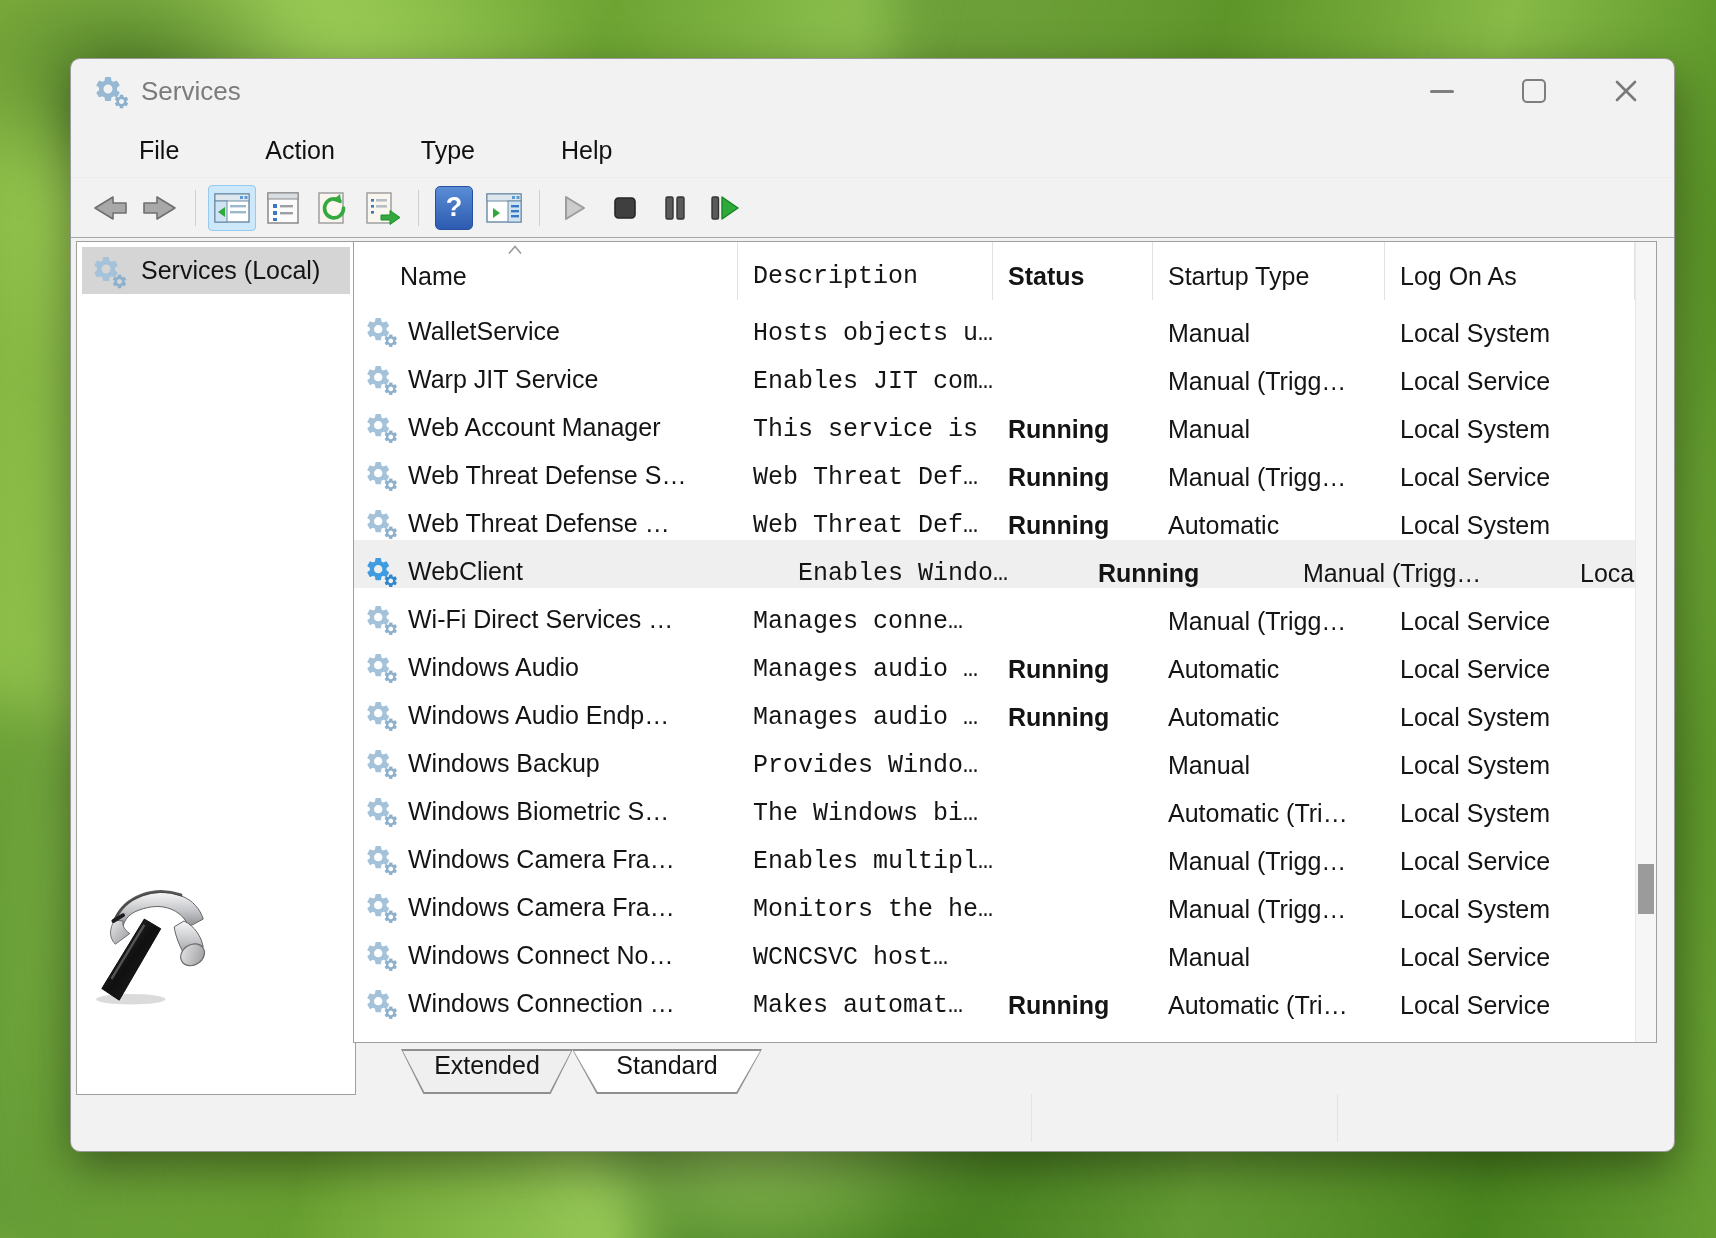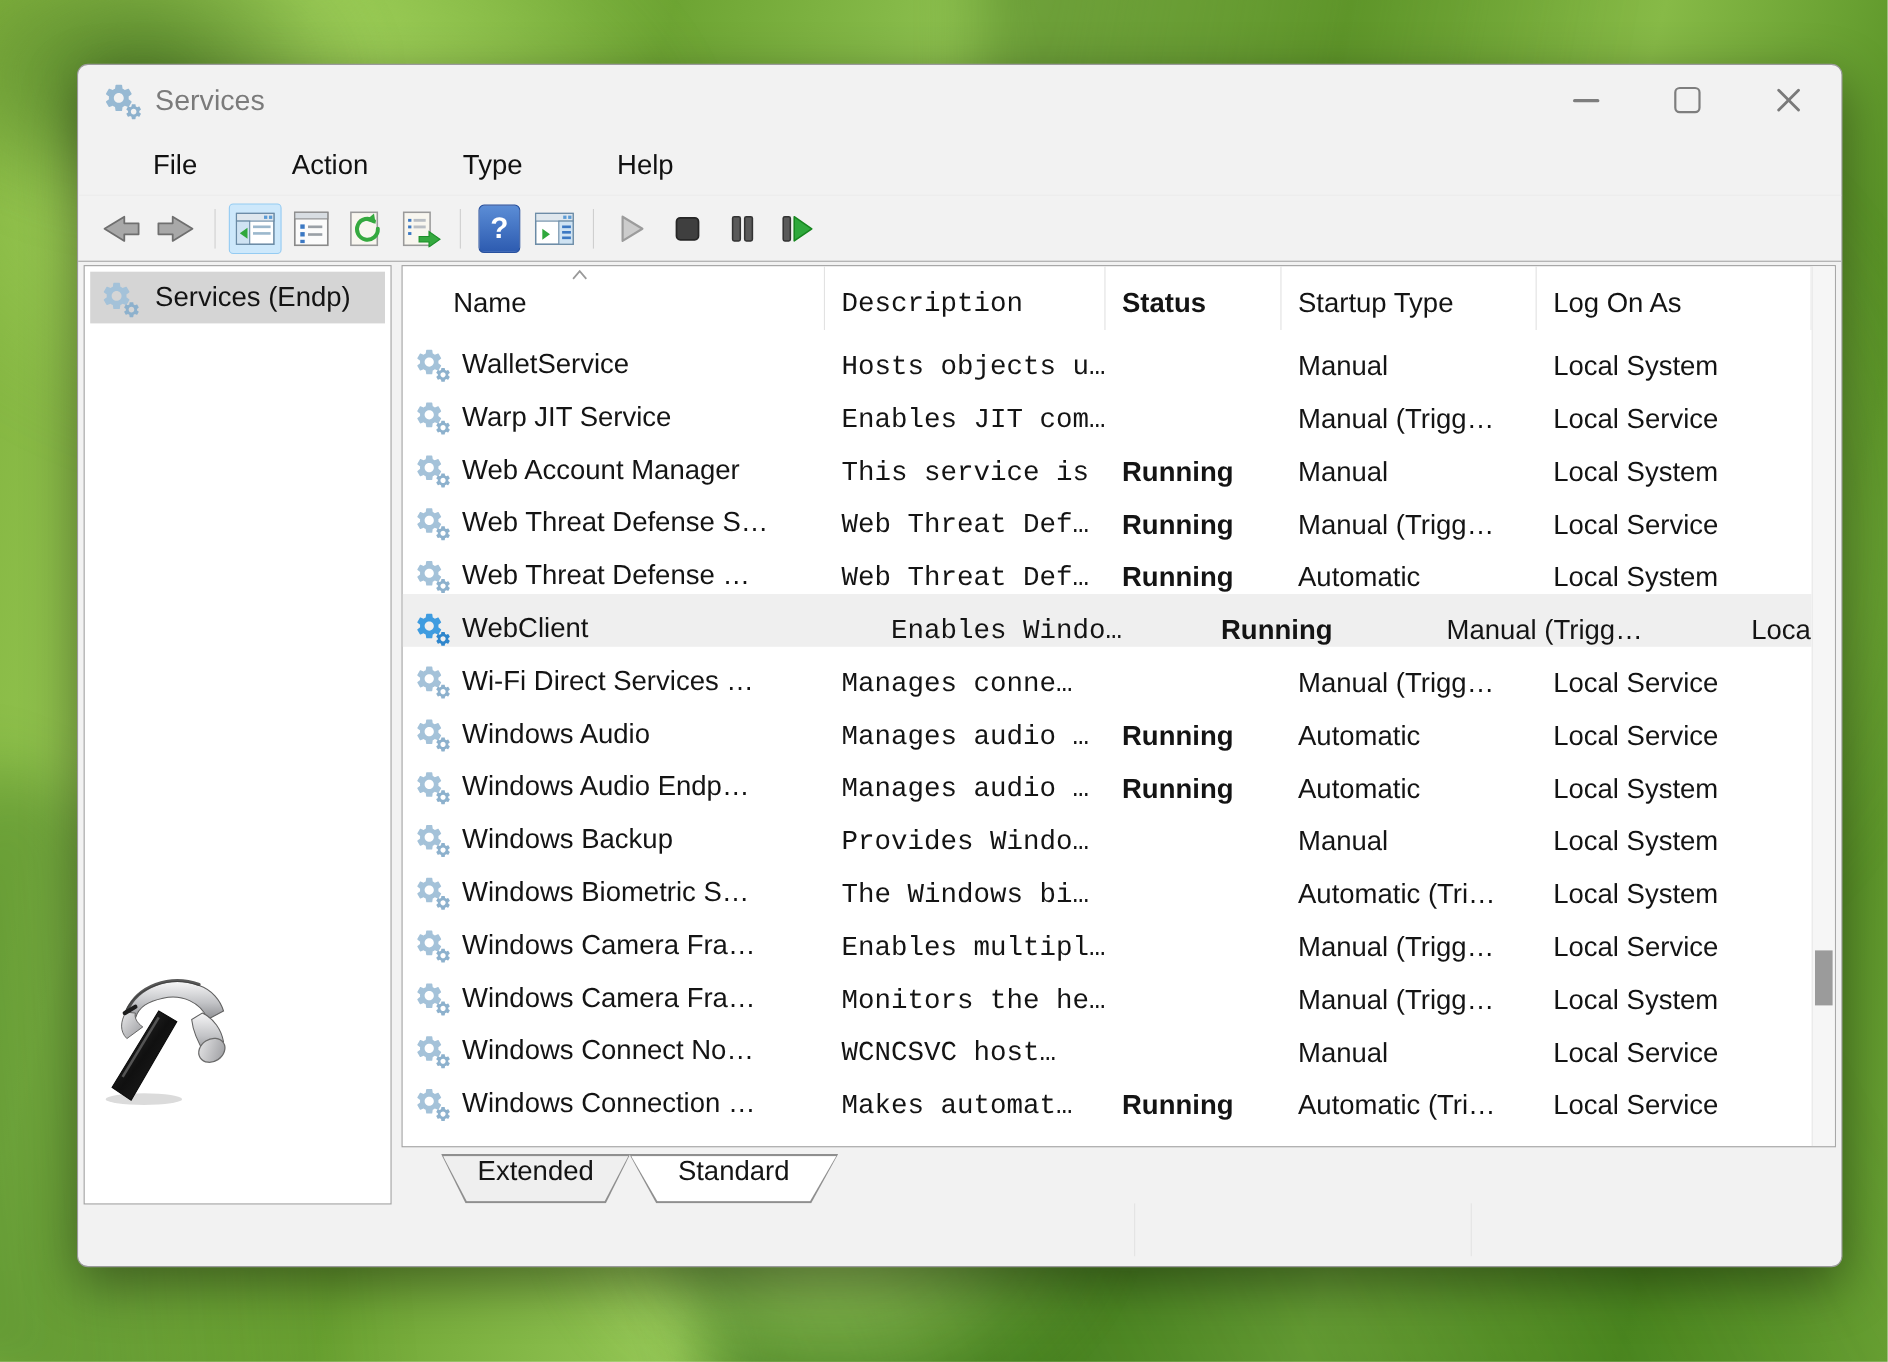--- a/index.html
+++ b/index.html
@@ -44,21 +44,21 @@
   .g-big{position:absolute;left:0;top:0;width:30px;height:30px;}
   .g-small{position:absolute;right:-1px;bottom:-2px;width:17px;height:17px;color:#8db1cd;}
   .tgear{color:#97b9d3;}
 
   
   .sidebar{position:absolute;left:5px;top:182px;width:278px;height:852px;background:#fff;border:1px solid #9f9f9f;}
   .sideitem{margin:5px;height:47px;background:#d5d5d5;display:flex;align-items:center;gap:14px;padding-left:9px;
     font-size:25px;color:#141414;}
 
   
-  .listbox{position:absolute;left:294px;top:182px;width:1302px;height:800px;background:#fff;border:1px solid #9f9f9f;
+  .listbox{position:absolute;left:282px;top:182px;width:1302px;height:800px;background:#fff;border:1px solid #9f9f9f;
     display:flex;overflow:hidden;}
   .listmain{flex:1;overflow:hidden;}
   .lheader{display:flex;height:58px;position:relative;font-size:25px;color:#141414;}
   .hcell{border-right:1px solid #e2e2e2;display:flex;align-items:flex-end;padding:0 0 9px 15px;box-sizing:border-box;}
   .sortcaret{position:absolute;top:3px;left:153px;stroke:#9a9a9a;fill:none;stroke-width:1.6;}
   .c-name{width:384px;}
   .c-desc{width:255px;font-family:Liberation Mono, monospace;}
   .c-status{width:160px;font-weight:bold;}
   .c-startup{width:232px;}
   .c-logon{flex:1;}
@@ -259,21 +259,21 @@
   <div class="sidebar">
     <div class="sideitem">
       <span class="gears">
         <svg class="g-big" viewBox="0 0 24 24">
             <use href="#gearpath" fill="currentColor"></use>
           </svg>
         <svg class="g-small" viewBox="0 0 24 24">
             <use href="#gearpath" fill="currentColor"></use>
           </svg>
       </span>
-      <span>Services (Endp)</span>
+      <span>Services (Local)</span>
     </div>
   </div>
 
   <div class="listbox">
     <div class="listmain">
       <div class="lheader">
         <svg class="sortcaret" width="16" height="10" viewBox="0 0 16 10">
           <polyline points="2,8.5 8,1.5 14,8.5"></polyline>
         </svg>
         <div class="hcell c-name">

